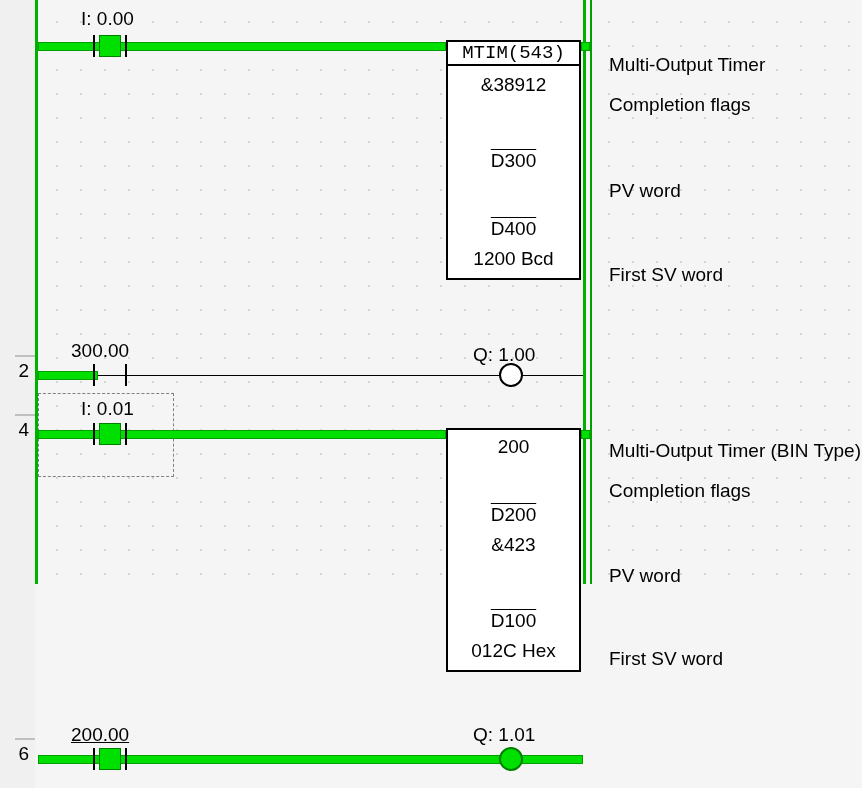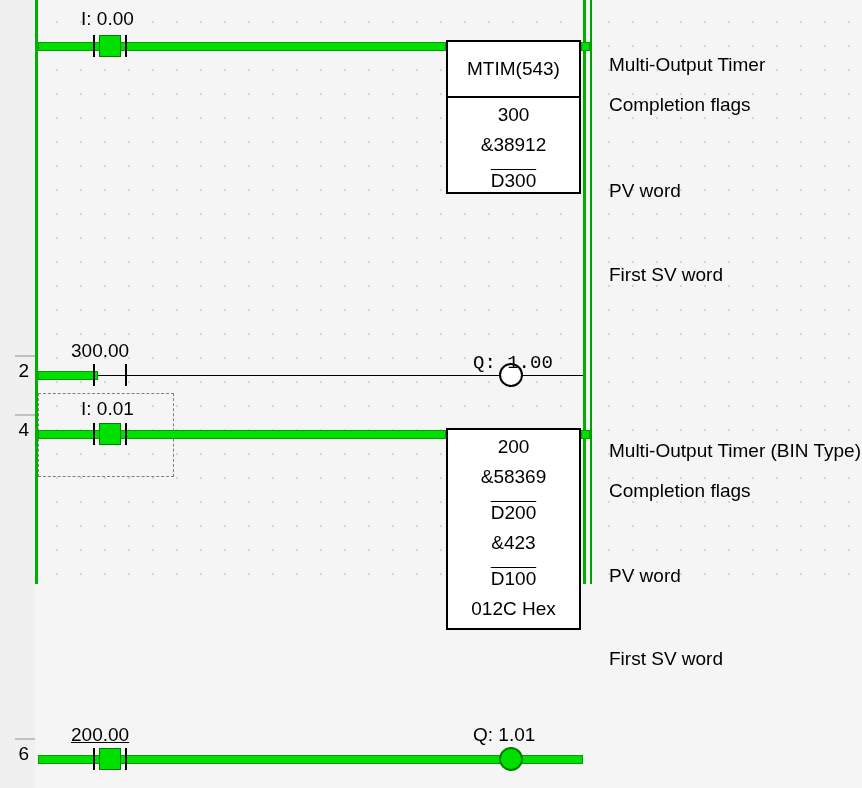--- a/index.html
+++ b/index.html
@@ -105,28 +105,30 @@
 
     .fb {
       position: absolute;
       background: #fff;
       border: 2px solid #000;
       width: 135px;
       text-align: center;
       font-size: 19px;
     }
     .fb .title {
-      padding: 16px 4px;
+      padding: 0 4px;
       border-bottom: 2px solid #000;
+      font-family: Liberation Mono, monospace;
     }
     .fb .row {
       padding: 6px 4px 0 4px;
     }
     .fb .row.u {
       text-decoration: overline;
+      margin-top: 40px;
     }
     .fb .bottom {
       padding: 8px 4px 8px 4px;
     }
 
     .lbl {
       position: absolute;
       font-size: 19px;
       white-space: nowrap;
     }
@@ -161,59 +163,59 @@
 
     <div class="wire" style="left:546px; top:42px; width:9px;"></div>
 
     <div class="contact-bars-l" style="left:58px;  top:35px;"></div>
     <div class="contact" style="left:64px;  top:35px;"></div>
     <div class="contact-bars-r" style="left:90px;  top:35px;"></div>
     <div class="lbl" style="left:46px; top:8px;">I: 0.00</div>
 
     <div class="fb" style="left:411px; top:40px;">
       <div class="title">MTIM(543)</div>
-      <div class="row">300</div>
       <div class="bottom">&amp;38912</div>
       <div class="row u">D300</div>
+      <div class="row u">D400</div>
+      <div class="bottom">1200 Bcd</div>
     </div>
 
     <div class="lbl" style="left:574px; top:54px;">Multi-Output Timer</div>
     <div class="lbl" style="left:574px; top:94px;">Completion flags</div>
     <div class="lbl" style="left:574px; top:180px;">PV word</div>
     <div class="lbl" style="left:574px; top:264px;">First SV word</div>
   </div>
 
   <div class="rung">
 
     <div class="wire" style="left:3px; top:371px; width:60px;"></div>
 
     <div class="wire thin" style="left:63px; top:375px; width:485px;"></div>
 
     <div class="contact-bars-l" style="left:58px; top:364px;"></div>
     <div class="contact-bars-r" style="left:90px; top:364px;"></div>
     <div class="lbl" style="left:36px; top:340px;text-align:center;">300.00</div>
 
     <div class="node-open" style="left:464px; top:363px;"></div>
-    <div class="lbl" style="left:438px; top:352px;font-family:Liberation Mono, monospace;">Q: 1.00</div>
+    <div class="lbl" style="left:438px; top:344px;">Q: 1.00</div>
   </div>
 
   <div class="rung">
 
     <div class="sel-box" style="left:3px; top:393px; width:136px; height:84px;"></div>
 
     <div class="wire" style="left:3px; top:430px; width:408px;"></div>
     <div class="wire" style="left:546px; top:430px; width:9px;"></div>
     <div class="contact-bars-l" style="left:58px;  top:423px;"></div>
     <div class="contact" style="left:64px;  top:423px;"></div>
     <div class="contact-bars-r" style="left:90px;  top:423px;"></div>
     <div class="lbl" style="left:46px; top:398px;">I: 0.01</div>
 
     <div class="fb" style="left:411px; top:428px;">
       <div class="row">200</div>
-      <div class="bottom">&amp;58369</div>
       <div class="row u">D200</div>
       <div class="bottom">&amp;423</div>
       <div class="row u">D100</div>
       <div class="bottom">012C Hex</div>
     </div>
 
     <div class="lbl" style="left:574px; top:440px;">Multi-Output Timer (BIN Type)</div>
     <div class="lbl" style="left:574px; top:480px;">Completion flags</div>
     <div class="lbl" style="left:574px; top:565px;">PV word</div>
     <div class="lbl" style="left:574px; top:648px;">First SV word</div>

